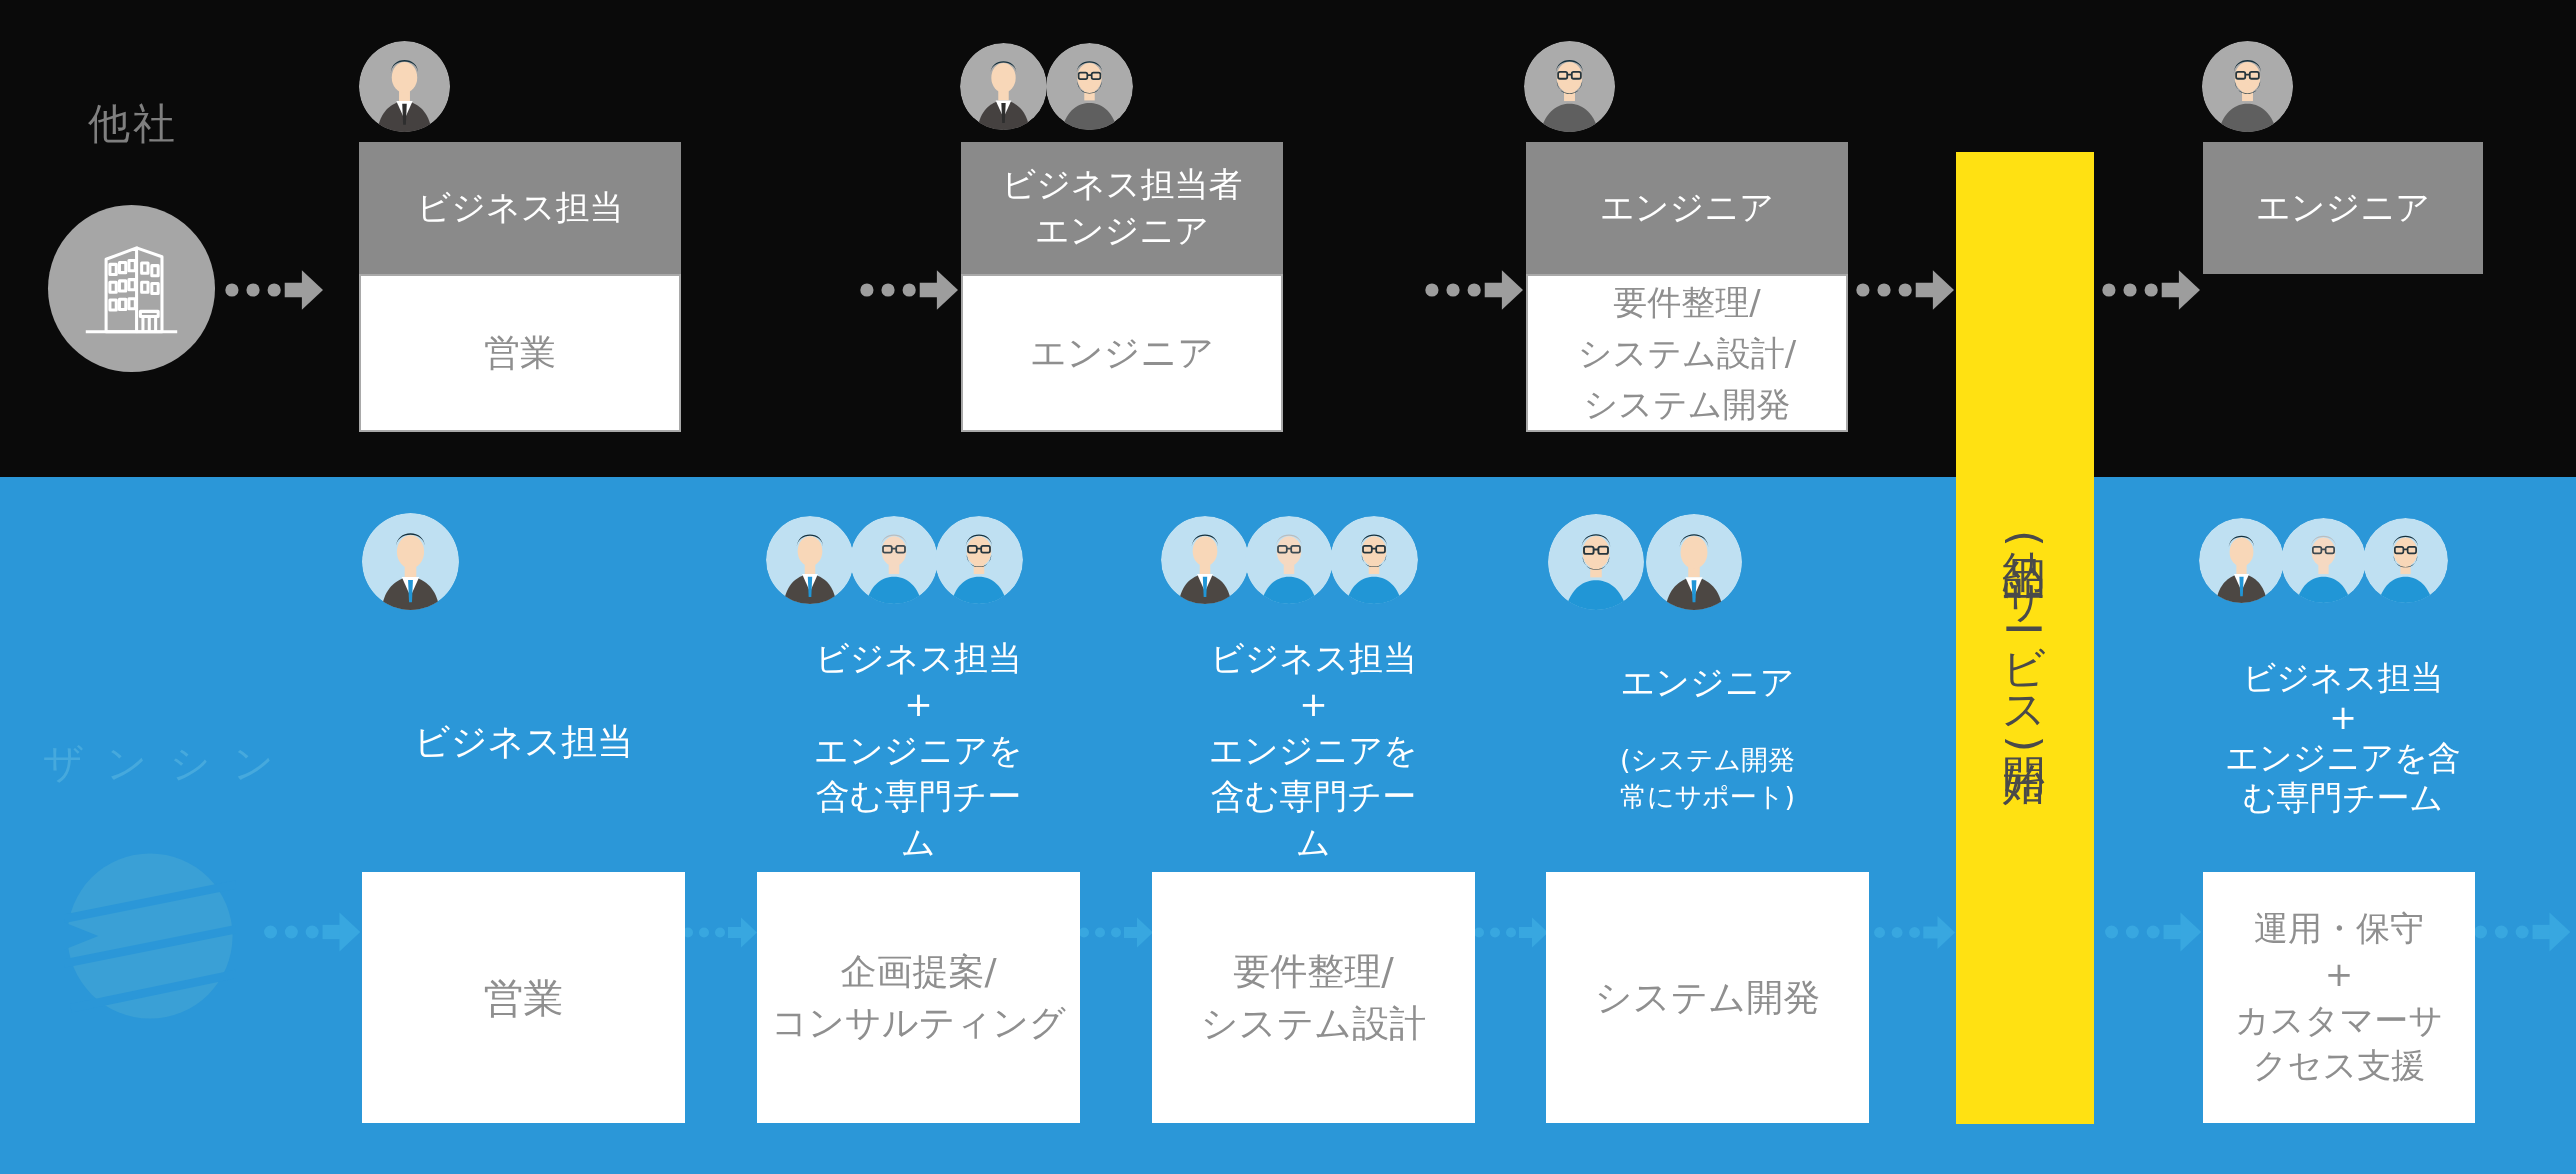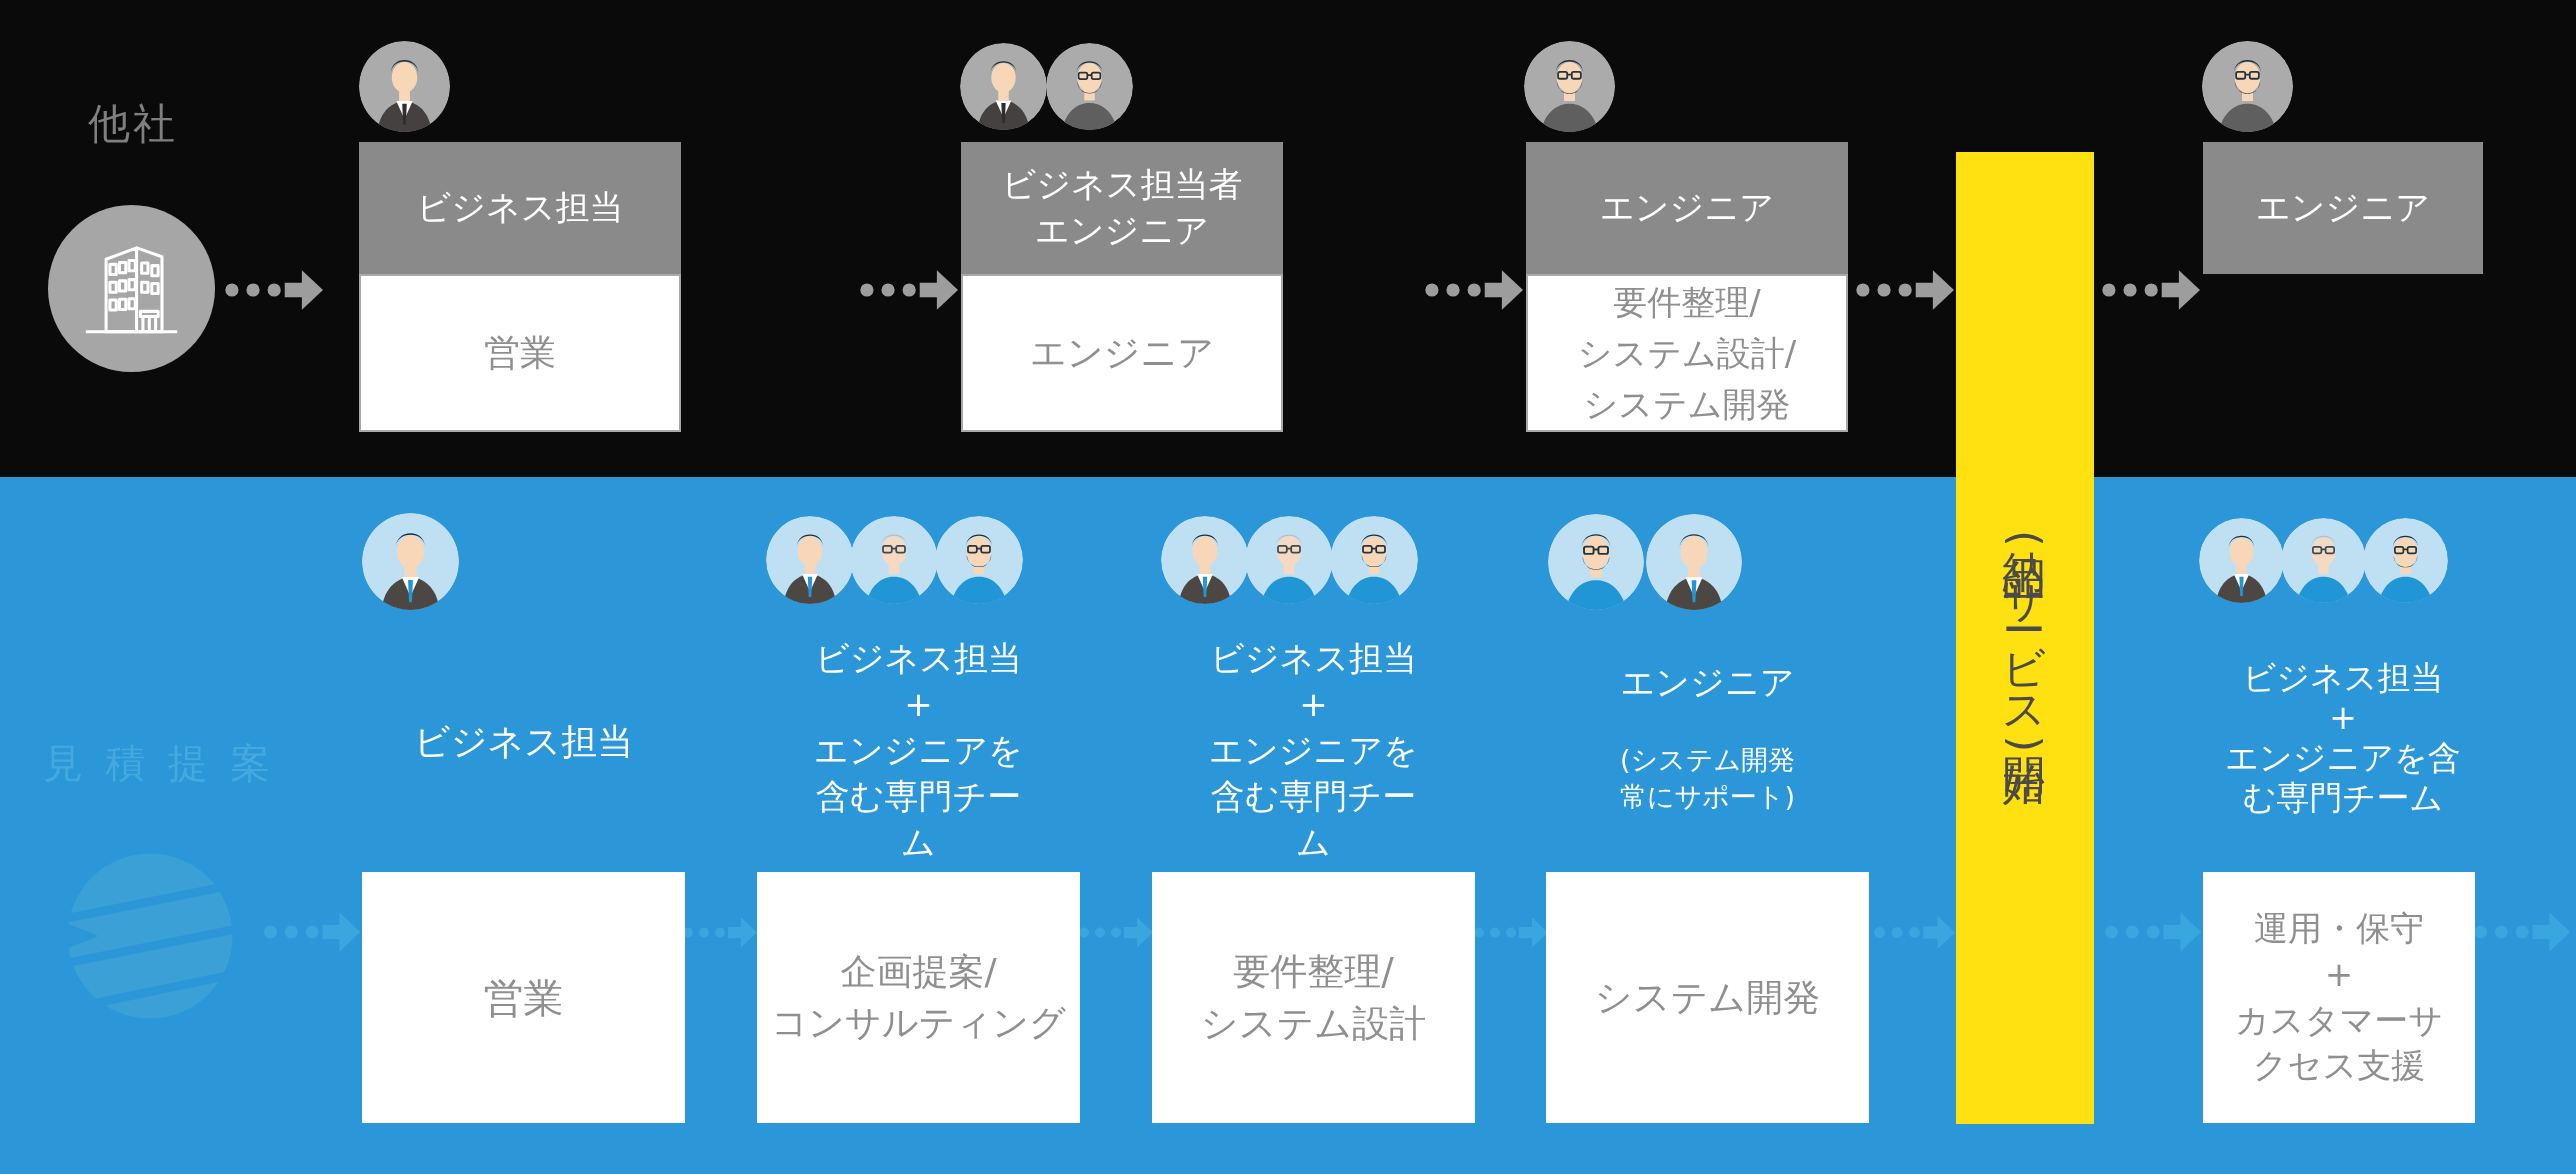--- a/index.html
+++ b/index.html
@@ -228,21 +228,21 @@
 システム開発</div>
   </div>
   <div class="flow-box" style="left:2203px;top:142px;width:280px;height:290px;">
     <div class="box-hdr pre">エンジニア</div>
   </div>
 
   <div class="delivery">
     <span>納品(サービス開始)</span>
   </div>
 
-  <div class="abs watermark" style="left:43px;top:736px;">見積提案</div>
+  <div class="abs watermark" style="left:43px;top:736px;">ザンシン</div>
 
   <div class="abs logo" style="left:64px;top:850px;">
     <svg viewBox="0 0 100 100">
       <circle cx="50" cy="50" r="48" fill="#3aa0d6"></circle>
       <g stroke="#2b97d8" stroke-width="5">
         <line x1="0" y1="40" x2="100" y2="20"></line>
         <line x1="0" y1="66" x2="100" y2="46"></line>
         <line x1="4" y1="92" x2="100" y2="72"></line>
       </g>
       <polygon points="0,42 20,50 0,58" fill="#2b97d8"></polygon>

